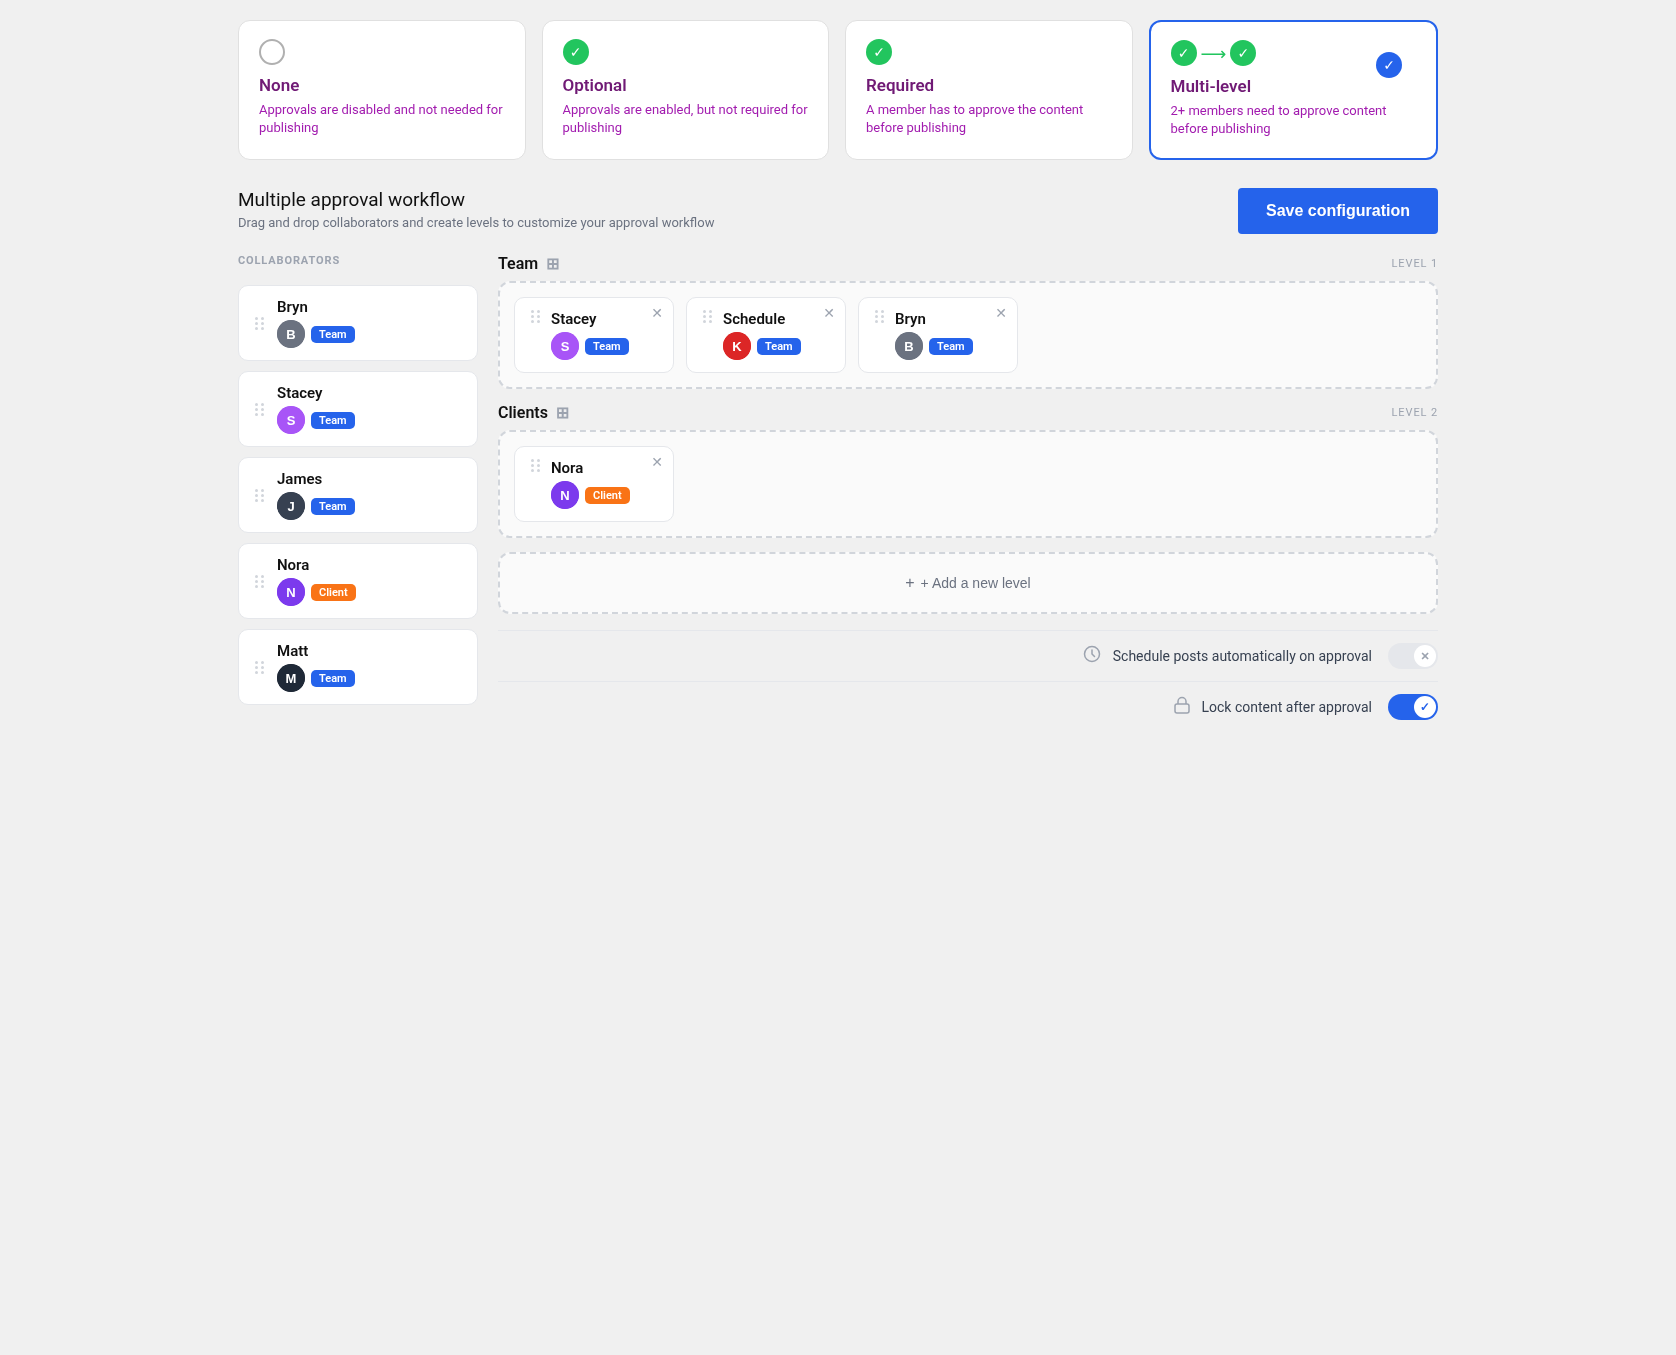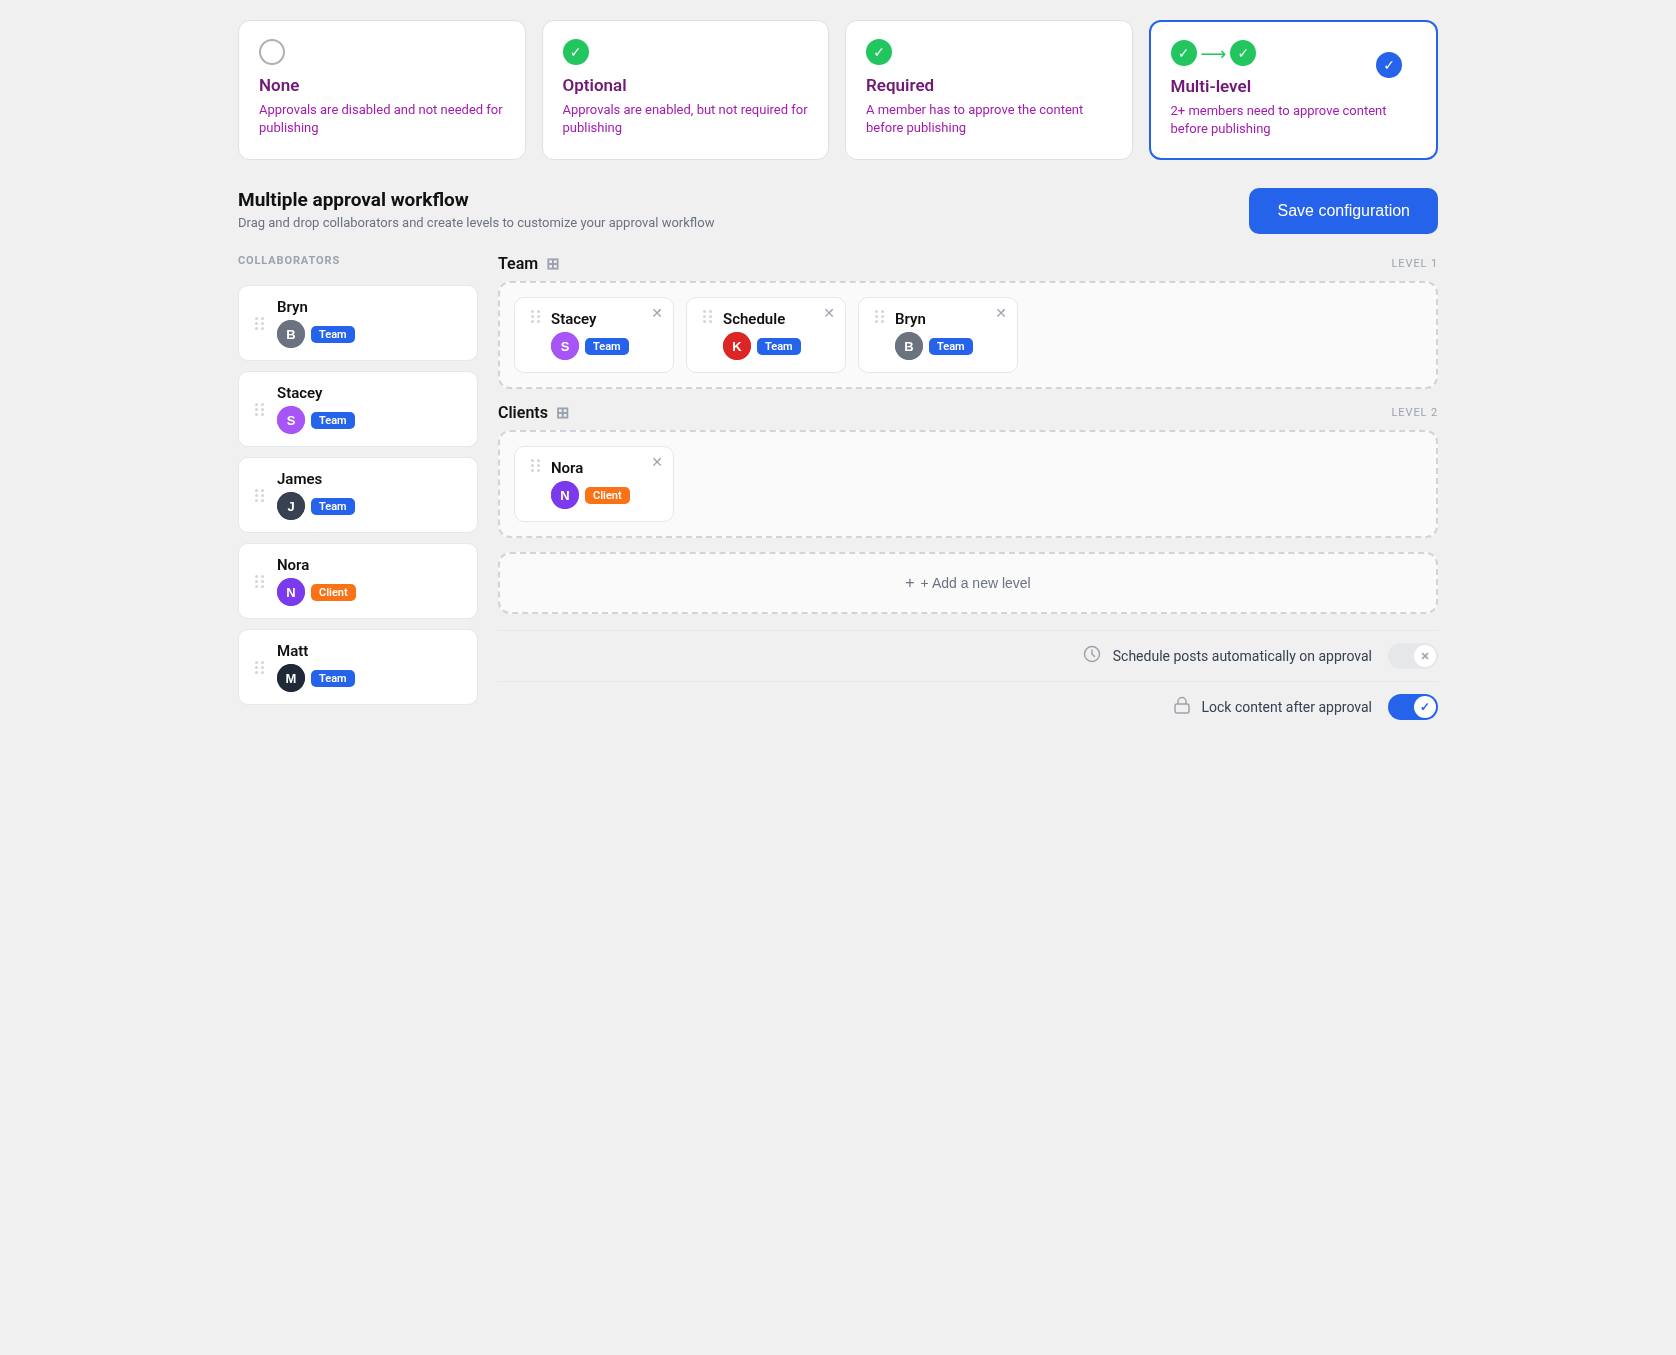--- a/index.html
+++ b/index.html
@@ -99,36 +99,36 @@
 
     
     .workflow-header {
       display: flex;
       justify-content: space-between;
       align-items: flex-start;
       margin-bottom: 20px;
     }
     .workflow-title {
       font-size: 19px;
-      font-weight: 700;
+      font-weight: 400;
       color: #111;
       margin-bottom: 4px;
     }
     .workflow-subtitle {
       font-size: 13px;
       color: #6b7280;
     }
     .save-btn {
       background: #2563eb;
       color: #fff;
       border: none;
-      border-radius: 10px;
+      border-radius: 4px;
       padding: 14px 28px;
       font-size: 16px;
-      font-weight: 400;
+      font-weight: 700;
       cursor: pointer;
       white-space: nowrap;
     }
 
     
     .main-layout {
       display: flex;
       gap: 20px;
     }
 

